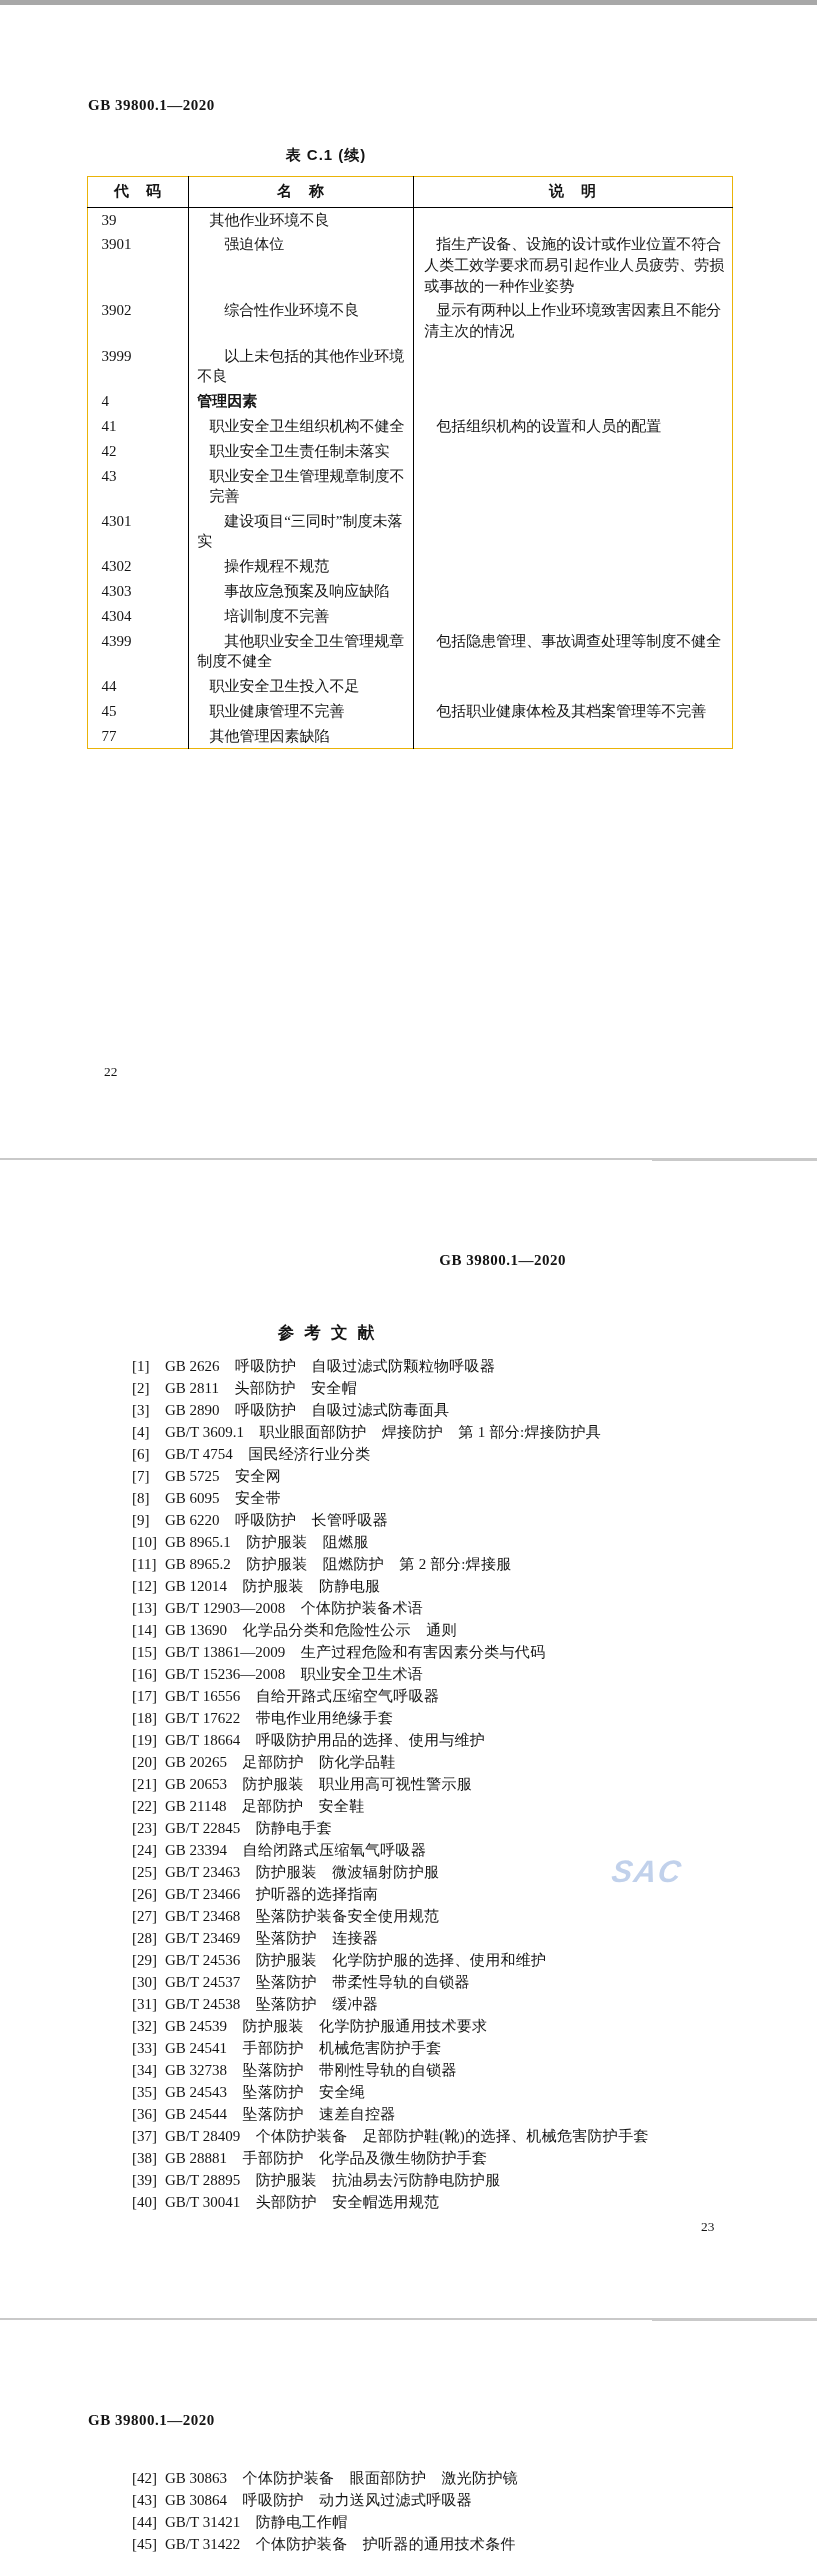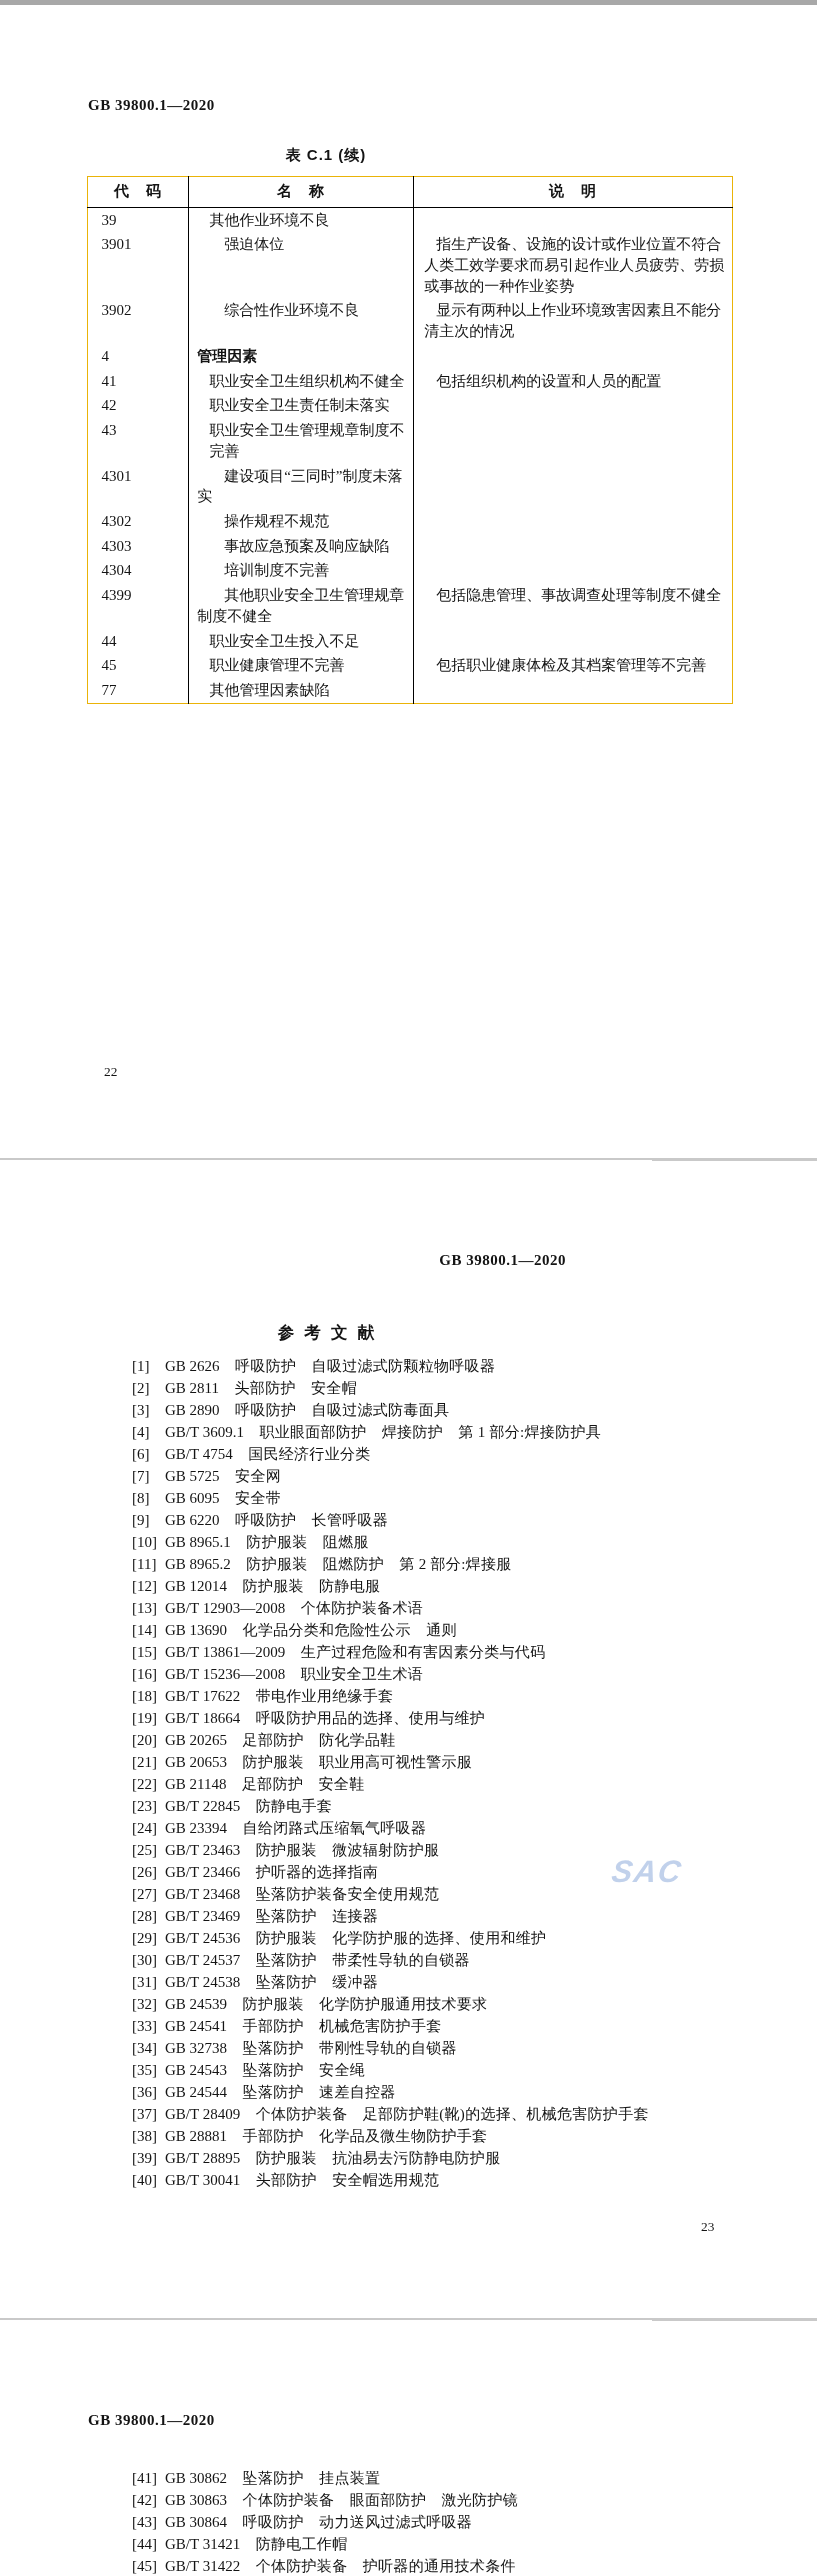--- a/index.html
+++ b/index.html
@@ -102,20 +102,25 @@
           </td>
         </tr>
         <tr>
           <td class="code">3902</td>
           <td class="name lvl2">综合性作业环境不良</td>
           <td class="desc">
             <div class="para">显示有两种以上作业环境致害因素且不能分清主次的情况</div>
           </td>
         </tr>
         <tr>
+          <td class="code">3999</td>
+          <td class="name lvl2">以上未包括的其他作业环境不良</td>
+          <td class="desc"></td>
+        </tr>
+        <tr>
           <td class="code">4</td>
           <td class="name lvl0">管理因素</td>
           <td class="desc"></td>
         </tr>
         <tr>
           <td class="code">41</td>
           <td class="name lvl1">职业安全卫生组织机构不健全</td>
           <td class="desc">
             <div class="para">包括组织机构的设置和人员的配置</div>
           </td>
@@ -192,20 +197,21 @@
       <div class="ref-item"><span class="num">[7]</span><span class="code">GB 5725</span><span class="title">安全网</span></div>
       <div class="ref-item"><span class="num">[8]</span><span class="code">GB 6095</span><span class="title">安全带</span></div>
       <div class="ref-item"><span class="num">[9]</span><span class="code">GB 6220</span><span class="title">呼吸防护　长管呼吸器</span></div>
       <div class="ref-item"><span class="num">[10]</span><span class="code">GB 8965.1</span><span class="title">防护服装　阻燃服</span></div>
       <div class="ref-item"><span class="num">[11]</span><span class="code">GB 8965.2</span><span class="title">防护服装　阻燃防护　第 2 部分:焊接服</span></div>
       <div class="ref-item"><span class="num">[12]</span><span class="code">GB 12014</span><span class="title">防护服装　防静电服</span></div>
       <div class="ref-item"><span class="num">[13]</span><span class="code">GB/T 12903—2008</span><span class="title">个体防护装备术语</span></div>
       <div class="ref-item"><span class="num">[14]</span><span class="code">GB 13690</span><span class="title">化学品分类和危险性公示　通则</span></div>
       <div class="ref-item"><span class="num">[15]</span><span class="code">GB/T 13861—2009</span><span class="title">生产过程危险和有害因素分类与代码</span></div>
       <div class="ref-item"><span class="num">[16]</span><span class="code">GB/T 15236—2008</span><span class="title">职业安全卫生术语</span></div>
+      <div class="ref-item"><span class="num">[17]</span><span class="code">GB/T 16556</span><span class="title">自给开路式压缩空气呼吸器</span></div>
       <div class="ref-item"><span class="num">[18]</span><span class="code">GB/T 17622</span><span class="title">带电作业用绝缘手套</span></div>
       <div class="ref-item"><span class="num">[19]</span><span class="code">GB/T 18664</span><span class="title">呼吸防护用品的选择、使用与维护</span></div>
       <div class="ref-item"><span class="num">[20]</span><span class="code">GB 20265</span><span class="title">足部防护　防化学品鞋</span></div>
       <div class="ref-item"><span class="num">[21]</span><span class="code">GB 20653</span><span class="title">防护服装　职业用高可视性警示服</span></div>
       <div class="ref-item"><span class="num">[22]</span><span class="code">GB 21148</span><span class="title">足部防护　安全鞋</span></div>
       <div class="ref-item"><span class="num">[23]</span><span class="code">GB/T 22845</span><span class="title">防静电手套</span></div>
       <div class="ref-item"><span class="num">[24]</span><span class="code">GB 23394</span><span class="title">自给闭路式压缩氧气呼吸器</span></div>
       <div class="ref-item"><span class="num">[25]</span><span class="code">GB/T 23463</span><span class="title">防护服装　微波辐射防护服</span></div>
       <div class="ref-item"><span class="num">[26]</span><span class="code">GB/T 23466</span><span class="title">护听器的选择指南</span></div>
       <div class="ref-item"><span class="num">[27]</span><span class="code">GB/T 23468</span><span class="title">坠落防护装备安全使用规范</span></div>
@@ -223,21 +229,20 @@
       <div class="ref-item"><span class="num">[39]</span><span class="code">GB/T 28895</span><span class="title">防护服装　抗油易去污防静电防护服</span></div>
       <div class="ref-item"><span class="num">[40]</span><span class="code">GB/T 30041</span><span class="title">头部防护　安全帽选用规范</span></div>
     </div>
   <div class="watermark-sac">SAC</div>
   <div class="page-num pn-right">23</div>
 </div>
 
 <div class="page" style="top:2320px;height:1142px;">
   <div class="doc-header hl">GB 39800.1—2020</div>
   <div class="ref-list" id="ref-list-p3" style="top:147px;">
-      <div class="ref-item"><span class="num">[41]</span><span class="code">GB 30862</span><span class="title">坠落防护　挂点装置</span></div>
       <div class="ref-item"><span class="num">[42]</span><span class="code">GB 30863</span><span class="title">个体防护装备　眼面部防护　激光防护镜</span></div>
       <div class="ref-item"><span class="num">[43]</span><span class="code">GB 30864</span><span class="title">呼吸防护　动力送风过滤式呼吸器</span></div>
       <div class="ref-item"><span class="num">[44]</span><span class="code">GB/T 31421</span><span class="title">防静电工作帽</span></div>
       <div class="ref-item"><span class="num">[45]</span><span class="code">GB/T 31422</span><span class="title">个体防护装备　护听器的通用技术条件</span></div>
     </div>
 
 </div>
 
 
 </body></html>

